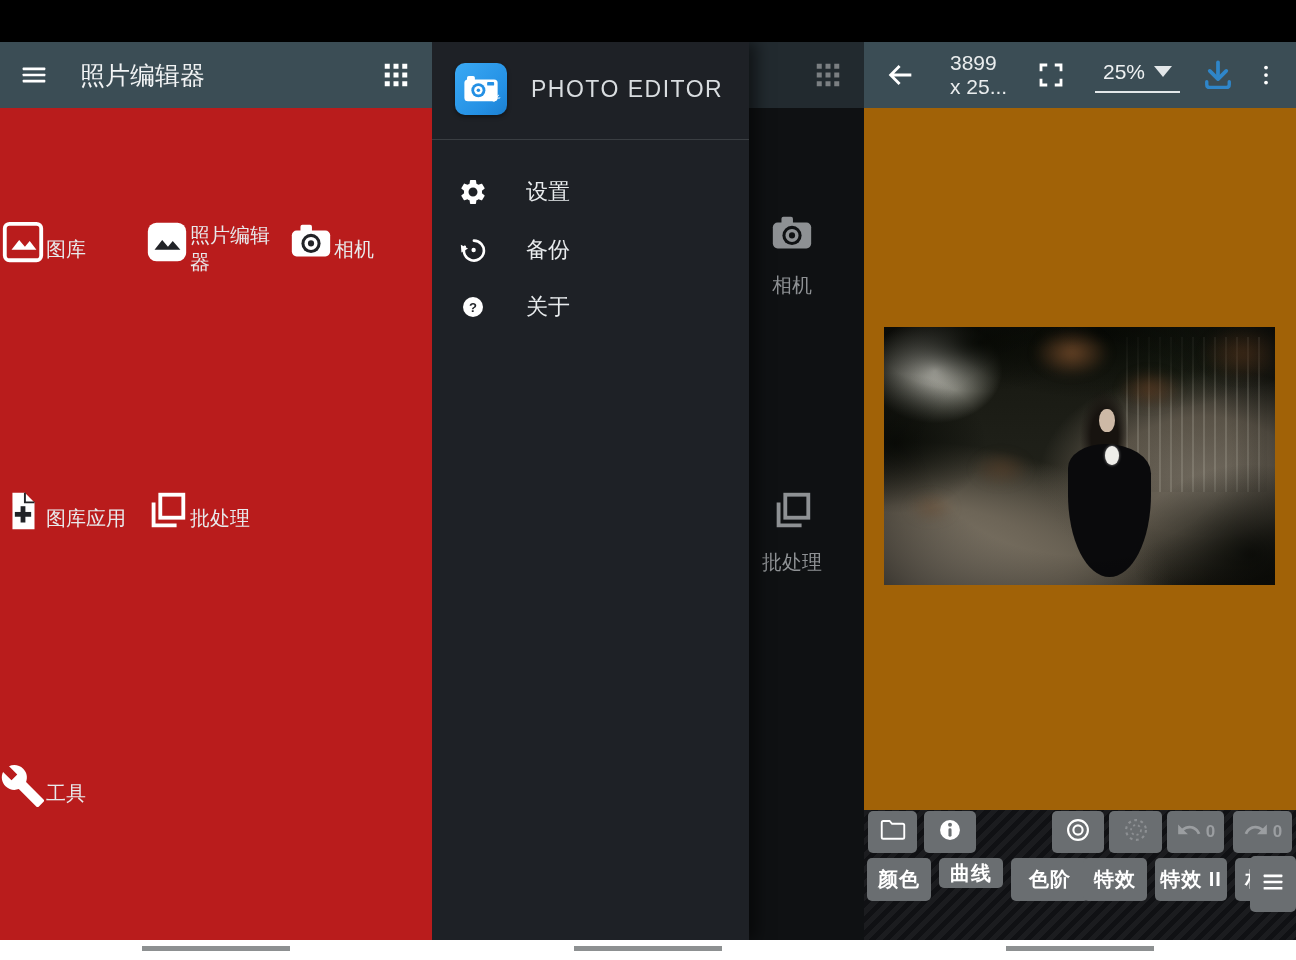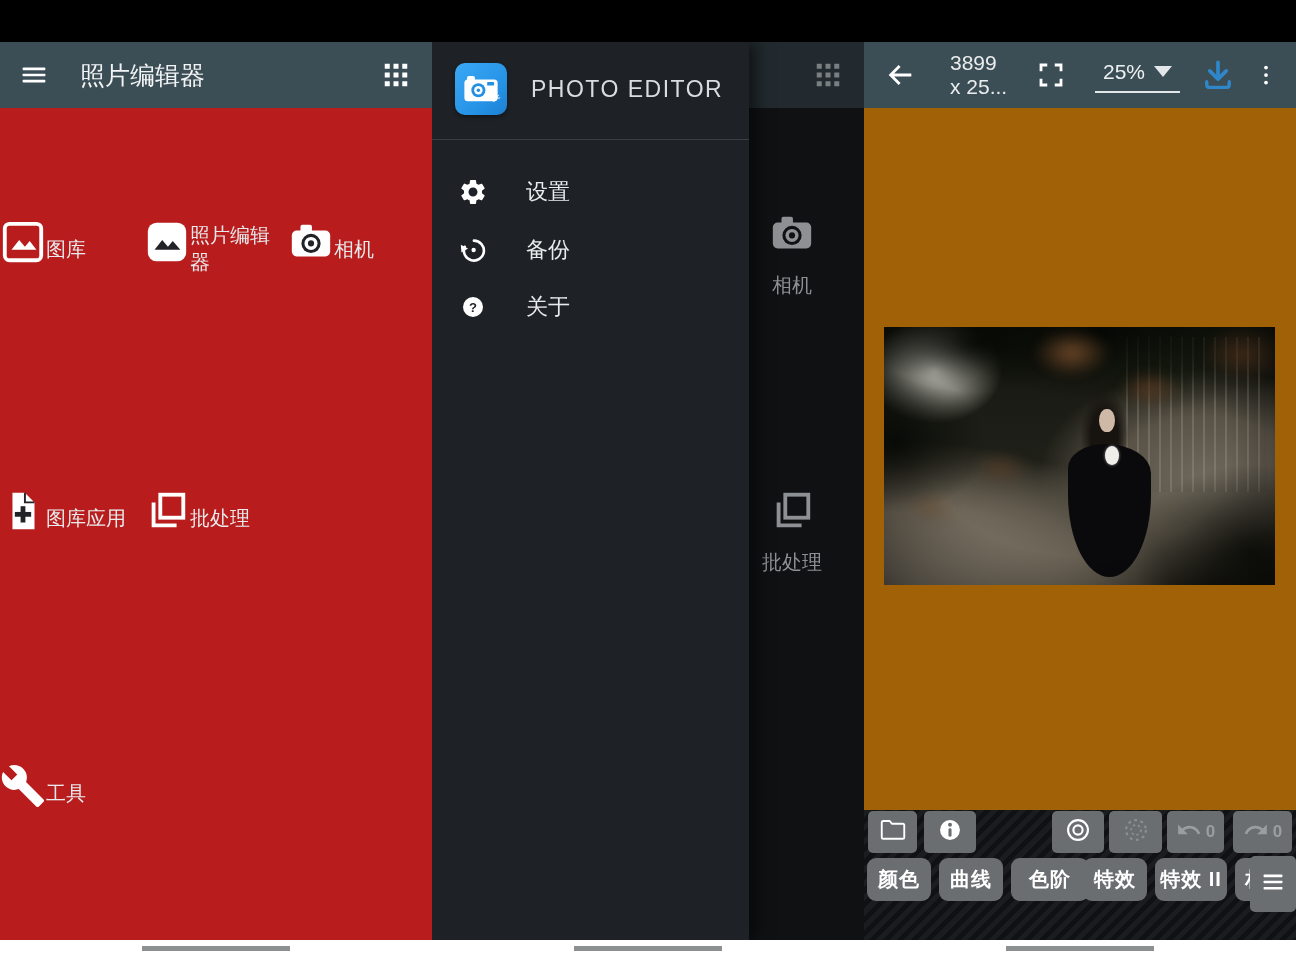--- a/index.html
+++ b/index.html
@@ -65,21 +65,21 @@
   .w-face { position:absolute; left:35%; top:10%; width:15%; height:12%; background:#cdb9a6; border-radius:50%; }
   .w-arm  { position:absolute; left:18%; top:40%; width:8%; height:28%; background:#c3ad98; border-radius:40%; transform:rotate(14deg); }
   .w-arm2 { position:absolute; left:62%; top:38%; width:8%; height:30%; background:#b7a28e; border-radius:40%; transform:rotate(-12deg); }
   .w-dress { position:absolute; left:4%; top:28%; width:82%; height:68%; background:#0a0a0c;
       border-radius:45% 55% 50% 50% / 18% 22% 62% 62%; }
   .w-flower { position:absolute; left:40%; top:29%; width:14%; height:10%; background:#efeeea; border-radius:50%; box-shadow:0 0 3px rgba(255,255,255,.6); }
   
   .e-toolbar { position:absolute; left:0; top:810px; width:432px; height:130px;
       background:repeating-linear-gradient(135deg,#1b1c1f 0 5px,#101114 5px 10px); }
   .tbtn { position:absolute; background:#6a6e71; border-radius:5px; display:flex; align-items:center; justify-content:center; color:#fff; box-sizing:border-box; }
-  .tab { font-size:20px; font-weight:600; letter-spacing:1px; white-space:nowrap; overflow:hidden;border-radius:9px; }
+  .tab { font-size:20px; font-weight:600; letter-spacing:1px; white-space:nowrap; overflow:hidden; }
   .cnt { font-size:17px; font-weight:700; color:#9b9ea1; margin-left:4px; }
   
   .gbar { position:absolute; top:946px; width:148px; height:5px; background:#8d9091; }
 </style>
 </head>
 <body>
 
 <div class="canvas">
 
   <div class="screen" id="screen-home">
@@ -367,21 +367,21 @@
           <svg width="26" height="26" viewBox="0 0 24 24">
               <path d="M18.4 10.6C16.55 8.99 14.15 8 11.5 8c-4.65 0-8.58 3.03-9.96 7.22L3.9 16c1.05-3.19 4.05-5.5 7.6-5.5 1.95 0 3.73.72 5.12 1.88L13 16h9V7l-3.6 3.6z" fill="#9b9ea1"></path>
             </svg>
         </span>
         <span class="cnt">0</span>
       </div>
 
       <div class="tbtn tab" style="left:3px;top:48px;width:64px;height:43px">
           <span>颜色</span>
         </div>
-      <div class="tbtn tab" style="left:75px;top:48px;width:64px;height:43px">
+      <div class="tbtn tab" style="left:75px;top:48px;width:64px;height:30px">
           <span>曲线</span>
         </div>
       <div class="tbtn tab" style="left:147px;top:48px;width:78px;height:43px">
           <span>色阶</span>
         </div>
       <div class="tbtn tab" style="left:219px;top:48px;width:64px;height:43px">
           <span>特效</span>
         </div>
       <div class="tbtn tab" style="left:291px;top:48px;width:72px;height:43px">
           <span>特效 II</span>

